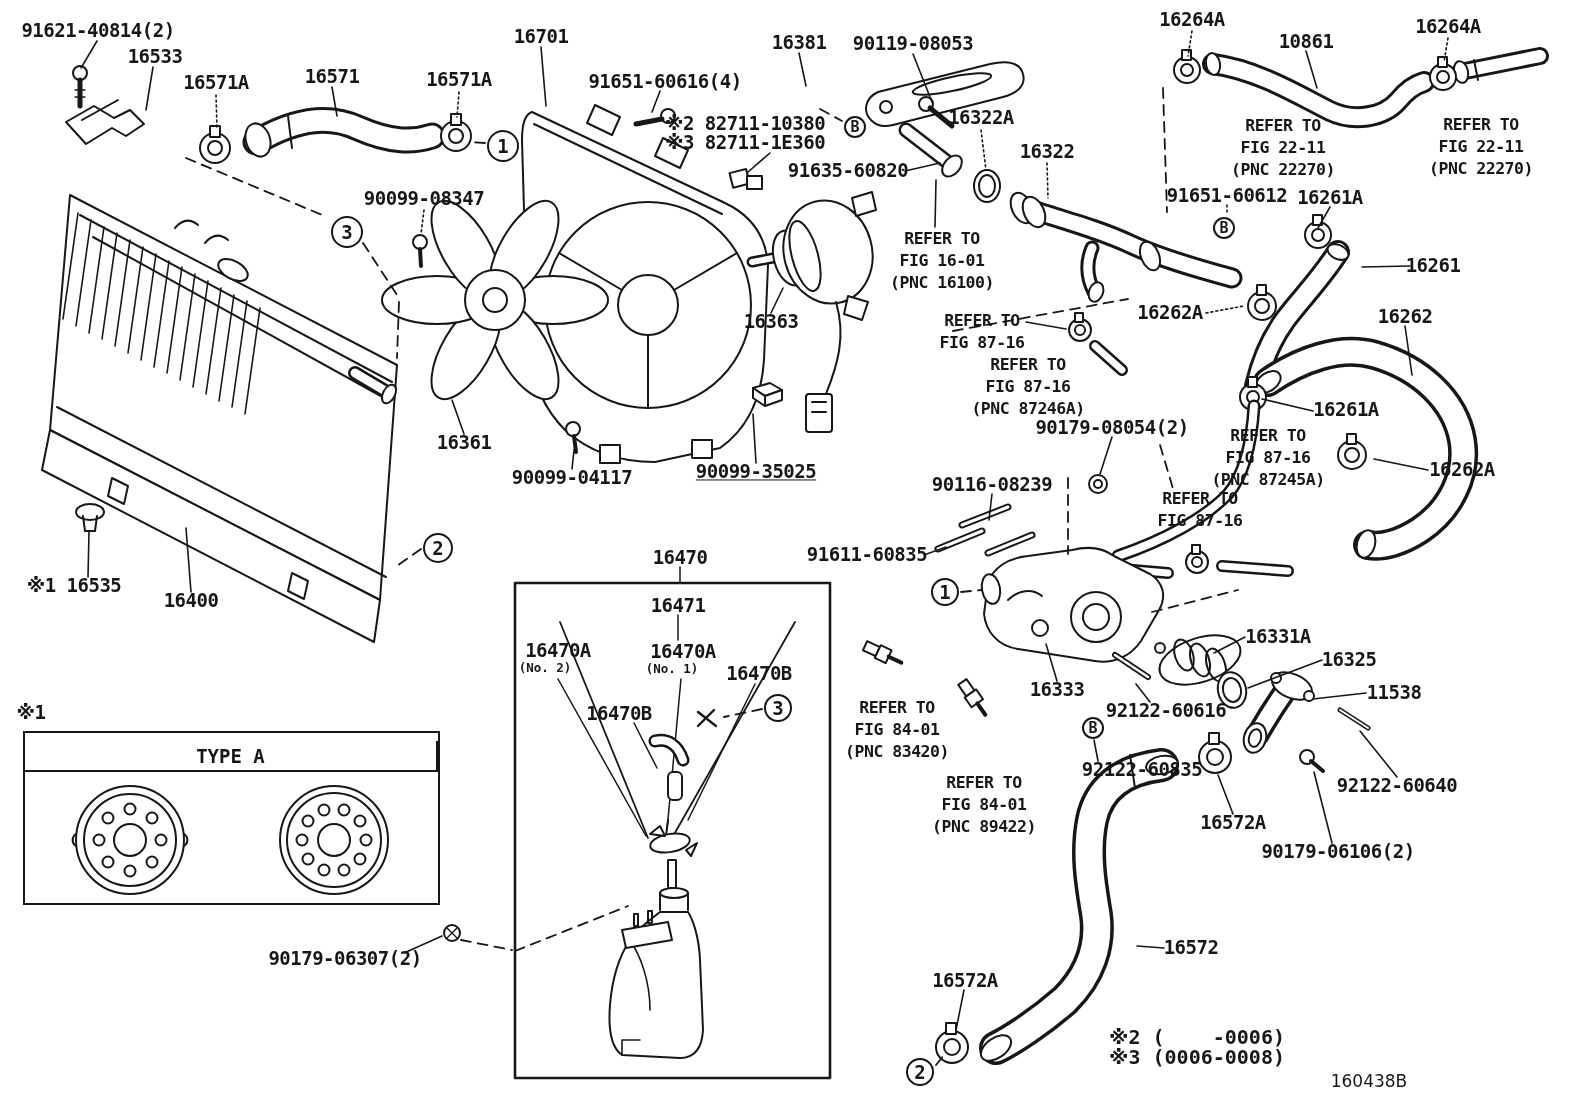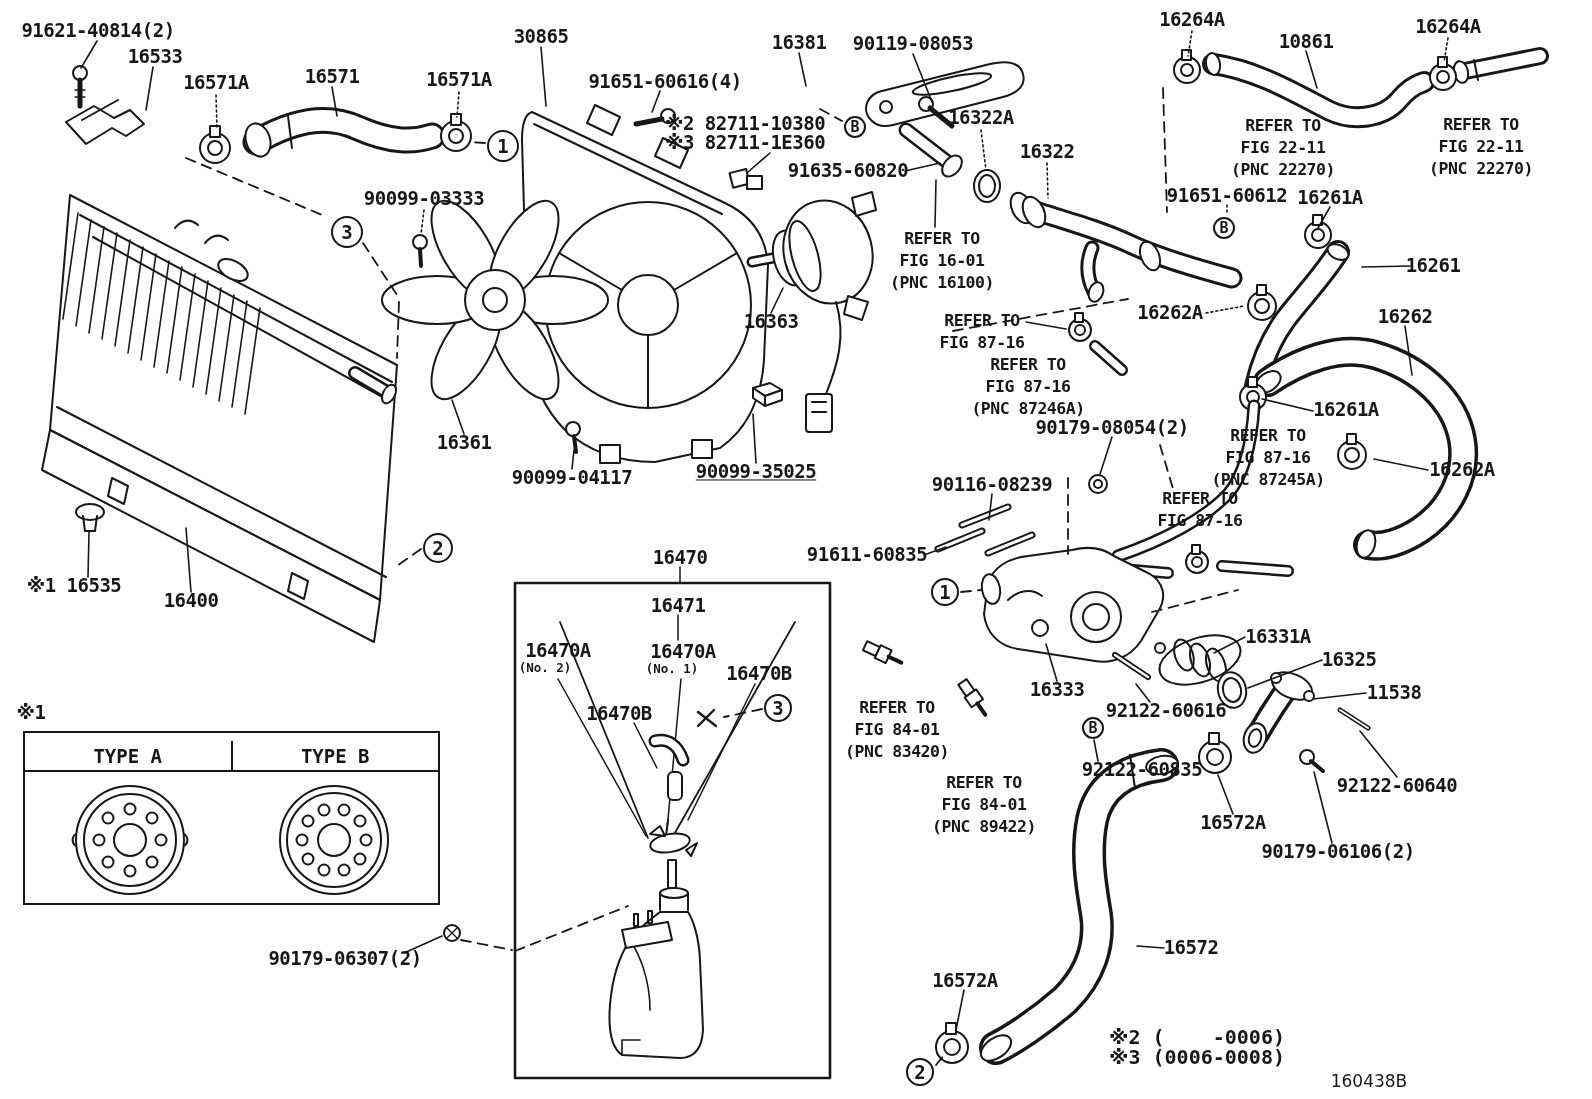--- a/index.html
+++ b/index.html
@@ -460,21 +460,20 @@
     <line x1="461" y1="940" x2="512" y2="950"></line>
     <line x1="515" y1="951" x2="628" y2="906"></line>
     <line x1="936" y1="1065" x2="944" y2="1055"></line>
     <line x1="1152" y1="612" x2="1238" y2="590"></line>
   </g>
 </svg>
 
   <div class="legend-box">
     <div class="legend-head">
       <div class="legend-cell">TYPE A</div>
-      <div class="legend-cell">TYPE B</div>
     </div>
     <svg width="412" height="132" viewBox="0 0 412 132" class="lineart" style="position:static">
 
       <g>
         <circle cx="105" cy="68" r="54" fill="#fff"></circle>
         <circle cx="105" cy="68" r="46"></circle>
         <circle cx="105" cy="68" r="16"></circle>
         <path d="M51,62 a7,7 0 0 0 0,12 M159,62 a7,7 0 0 1 0,12"></path>
         <circle cx="136" cy="68" r="5.5"></circle>
           <circle cx="127" cy="90" r="5.5"></circle>
@@ -502,21 +501,21 @@
           <circle cx="335" cy="49" r="5.5"></circle>
       </g>
     </svg>
   </div>
 
 <div class="lbl part" style="left: 98px; top: 31px;">91621-40814(2)</div>
     <div class="lbl part" style="left: 155px; top: 57px;">16533</div>
     <div class="lbl part" style="left: 216px; top: 83px;">16571A</div>
     <div class="lbl part" style="left: 332px; top: 77px;">16571</div>
     <div class="lbl part" style="left: 459px; top: 80px;">16571A</div>
-    <div class="lbl part" style="left: 541px; top: 37px;">30865</div>
+    <div class="lbl part" style="left: 541px; top: 37px;">16701</div>
     <div class="lbl part" style="left: 665px; top: 82px;">91651-60616(4)</div>
     <div class="lbl part" style="left: 799px; top: 43px;">16381</div>
     <div class="lbl part" style="left: 913px; top: 44px;">90119-08053</div>
     <div class="lbl part" style="left: 745px; top: 124px; text-align: right;">※2 82711-10380</div>
     <div class="lbl part" style="left: 745px; top: 143px;">※3 82711-1E360</div>
     <div class="lbl part" style="left: 848px; top: 171px;">91635-60820</div>
     <div class="lbl part" style="left: 981px; top: 118px;">16322A</div>
     <div class="lbl part" style="left: 1047px; top: 152px;">16322</div>
     <div class="lbl part" style="left: 1192px; top: 20px;">16264A</div>
     <div class="lbl part" style="left: 1306px; top: 42px;">10861</div>
@@ -547,21 +546,21 @@
     <div class="lbl ref" style="left: 982px; top: 332px;">REFER TO
 FIG 87-16</div>
     <div class="lbl ref" style="left: 1028px; top: 387px;">REFER TO
 FIG 87-16
 (PNC 87246A)</div>
     <div class="lbl part" style="left: 992px; top: 485px;">90116-08239</div>
     <div class="lbl part" style="left: 867px; top: 555px;">91611-60835</div>
     <div class="lbl part" style="left: 191px; top: 601px;">16400</div>
     <div class="lbl part" style="left: 74px; top: 586px;">※1 16535</div>
     <div class="lbl part" style="left: 464px; top: 443px;">16361</div>
-    <div class="lbl part" style="left: 424px; top: 199px;">90099-03333</div>
+    <div class="lbl part" style="left: 424px; top: 199px;">90099-08347</div>
     <div class="lbl part" style="left: 572px; top: 478px;">90099-04117</div>
     <div class="lbl part" style="left: 756px; top: 472px; text-decoration: underline;">90099-35025</div>
     <div class="lbl part" style="left: 680px; top: 558px;">16470</div>
     <div class="lbl part" style="left: 678px; top: 606px;">16471</div>
     <div class="lbl part" style="left: 558px; top: 651px;">16470A</div>
     <div class="lbl small" style="left: 545px; top: 668px;">(No. 2)</div>
     <div class="lbl part" style="left: 683px; top: 652px;">16470A</div>
     <div class="lbl small" style="left: 672px; top: 669px;">(No. 1)</div>
     <div class="lbl part" style="left: 759px; top: 674px;">16470B</div>
     <div class="lbl part" style="left: 619px; top: 714px;">16470B</div>

